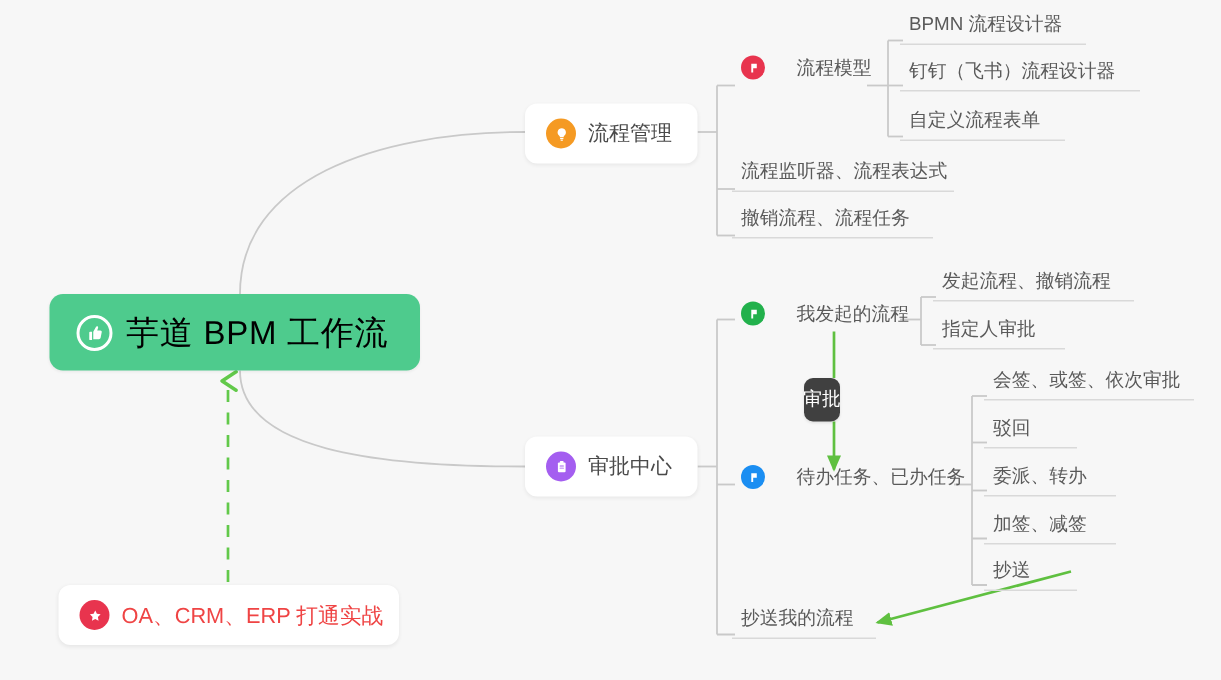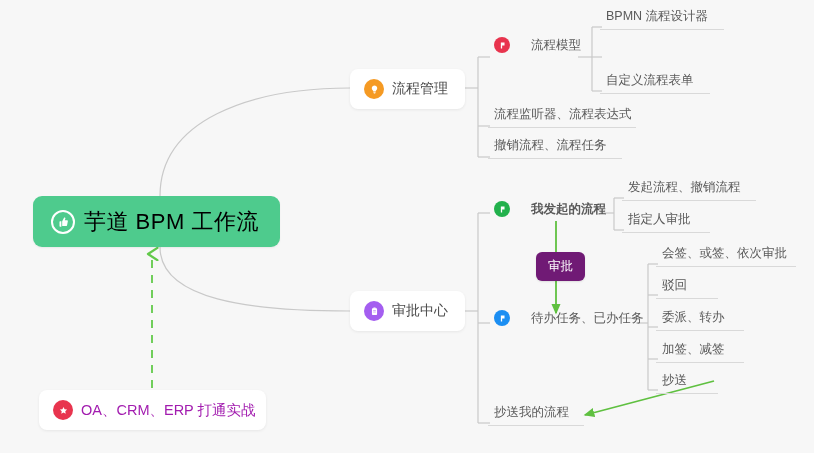--- a/index.html
+++ b/index.html
@@ -61,21 +61,21 @@
   .card .card-label {
     font-size: 14px;
     color: #4a4a4a;
     margin-left: 8px;
     white-space: nowrap;
   }
 
   #node-liucheng-guanli { left: 350px; top: 69px; width: 115px; height: 40px; }
   #node-shenpi-zhongxin { left: 350px; top: 291px; width: 115px; height: 40px; }
   #node-oa-crm-erp      { left: 39px;  top: 390px; width: 227px; height: 40px; }
-  #node-oa-crm-erp .card-label { font-size: 14.5px; color: #a21caf; }
+  #node-oa-crm-erp .card-label { font-size: 14.5px; color: #ef4444; }
 
   
   .leaf {
     position: absolute;
     font-size: 12.5px;
     color: #5a5a5a;
     white-space: nowrap;
     padding: 0 6px 5px 6px;
     box-sizing: border-box;
     display: flex;
@@ -107,23 +107,23 @@
     border: 2px solid #ffffff;
     box-sizing: border-box;
     background: transparent;
   }
 
   
   #pill-shenpi {
     position: absolute;
     left: 536px;
     top: 252px;
-    width: 49px;
+    width: 24px;
     height: 29px;
-    background: #701a75;
+    background: #404040;
     border-radius: 6px;
     display: flex;
     align-items: center;
     justify-content: center;
     box-shadow: 0 1px 2px rgba(0,0,0,0.10);
   }
   #pill-shenpi .pill-text {
     color: #ffffff;
     font-size: 12.5px;
     white-space: nowrap;
@@ -212,20 +212,23 @@
       <svg width="9" height="9" viewBox="0 0 24 24">
         <path d="M7.6 4.2h9.8v7.6H11v7.9H7.6z" fill="#ffffff"></path>
       </svg>
     </span>
     <span class="leaf-text">流程模型</span>
   </div>
 
   <div class="leaf underlined" style="left:600px; top:8px; width:124px; height:22px;">
     <span class="leaf-text">BPMN 流程设计器</span>
   </div>
+  <div class="leaf underlined" style="left:600px; top:39px; width:160px; height:22px;">
+    <span class="leaf-text">钉钉（飞书）流程设计器</span>
+  </div>
   <div class="leaf underlined" style="left:488px; top:106px; width:148px; height:22px;">
     <span class="leaf-text">流程监听器、流程表达式</span>
   </div>
 
   <div class="leaf underlined" style="left:600px; top:72px; width:110px; height:22px;">
     <span class="leaf-text">自定义流程表单</span>
   </div>
   <div class="leaf underlined" style="left:488px; top:137px; width:134px; height:22px;">
     <span class="leaf-text">撤销流程、流程任务</span>
   </div>
@@ -235,21 +238,21 @@
       <svg width="11" height="11" viewBox="0 0 24 24">
         <rect x="6.4" y="5" width="11.2" height="14.4" rx="1.6" fill="#ffffff"></rect>
         <rect x="9.2" y="3" width="5.6" height="3" rx="1.2" fill="#ffffff"></rect>
         <rect x="8.8" y="9.6" width="6.4" height="1.3" rx="0.6" fill="#a45ef0"></rect>
         <rect x="8.8" y="12.6" width="6.4" height="1.3" rx="0.6" fill="#a45ef0"></rect>
       </svg>
     </span>
     <span class="card-label">审批中心</span>
   </div>
 
-  <div class="leaf with-icon" style="left:492px; top:205px; height:17px;font-weight:bold;">
+  <div class="leaf with-icon" style="left:492px; top:205px; height:17px;">
     <span class="badge" style="background:#22b14c;">
       <svg width="9" height="9" viewBox="0 0 24 24">
         <path d="M7.6 4.2h9.8v7.6H11v7.9H7.6z" fill="#ffffff"></path>
       </svg>
     </span>
     <span class="leaf-text">我发起的流程</span>
   </div>
 
   <div class="leaf underlined" style="left:622px; top:180px; width:134px; height:21px;">
     <span class="leaf-text">发起流程、撤销流程</span>

